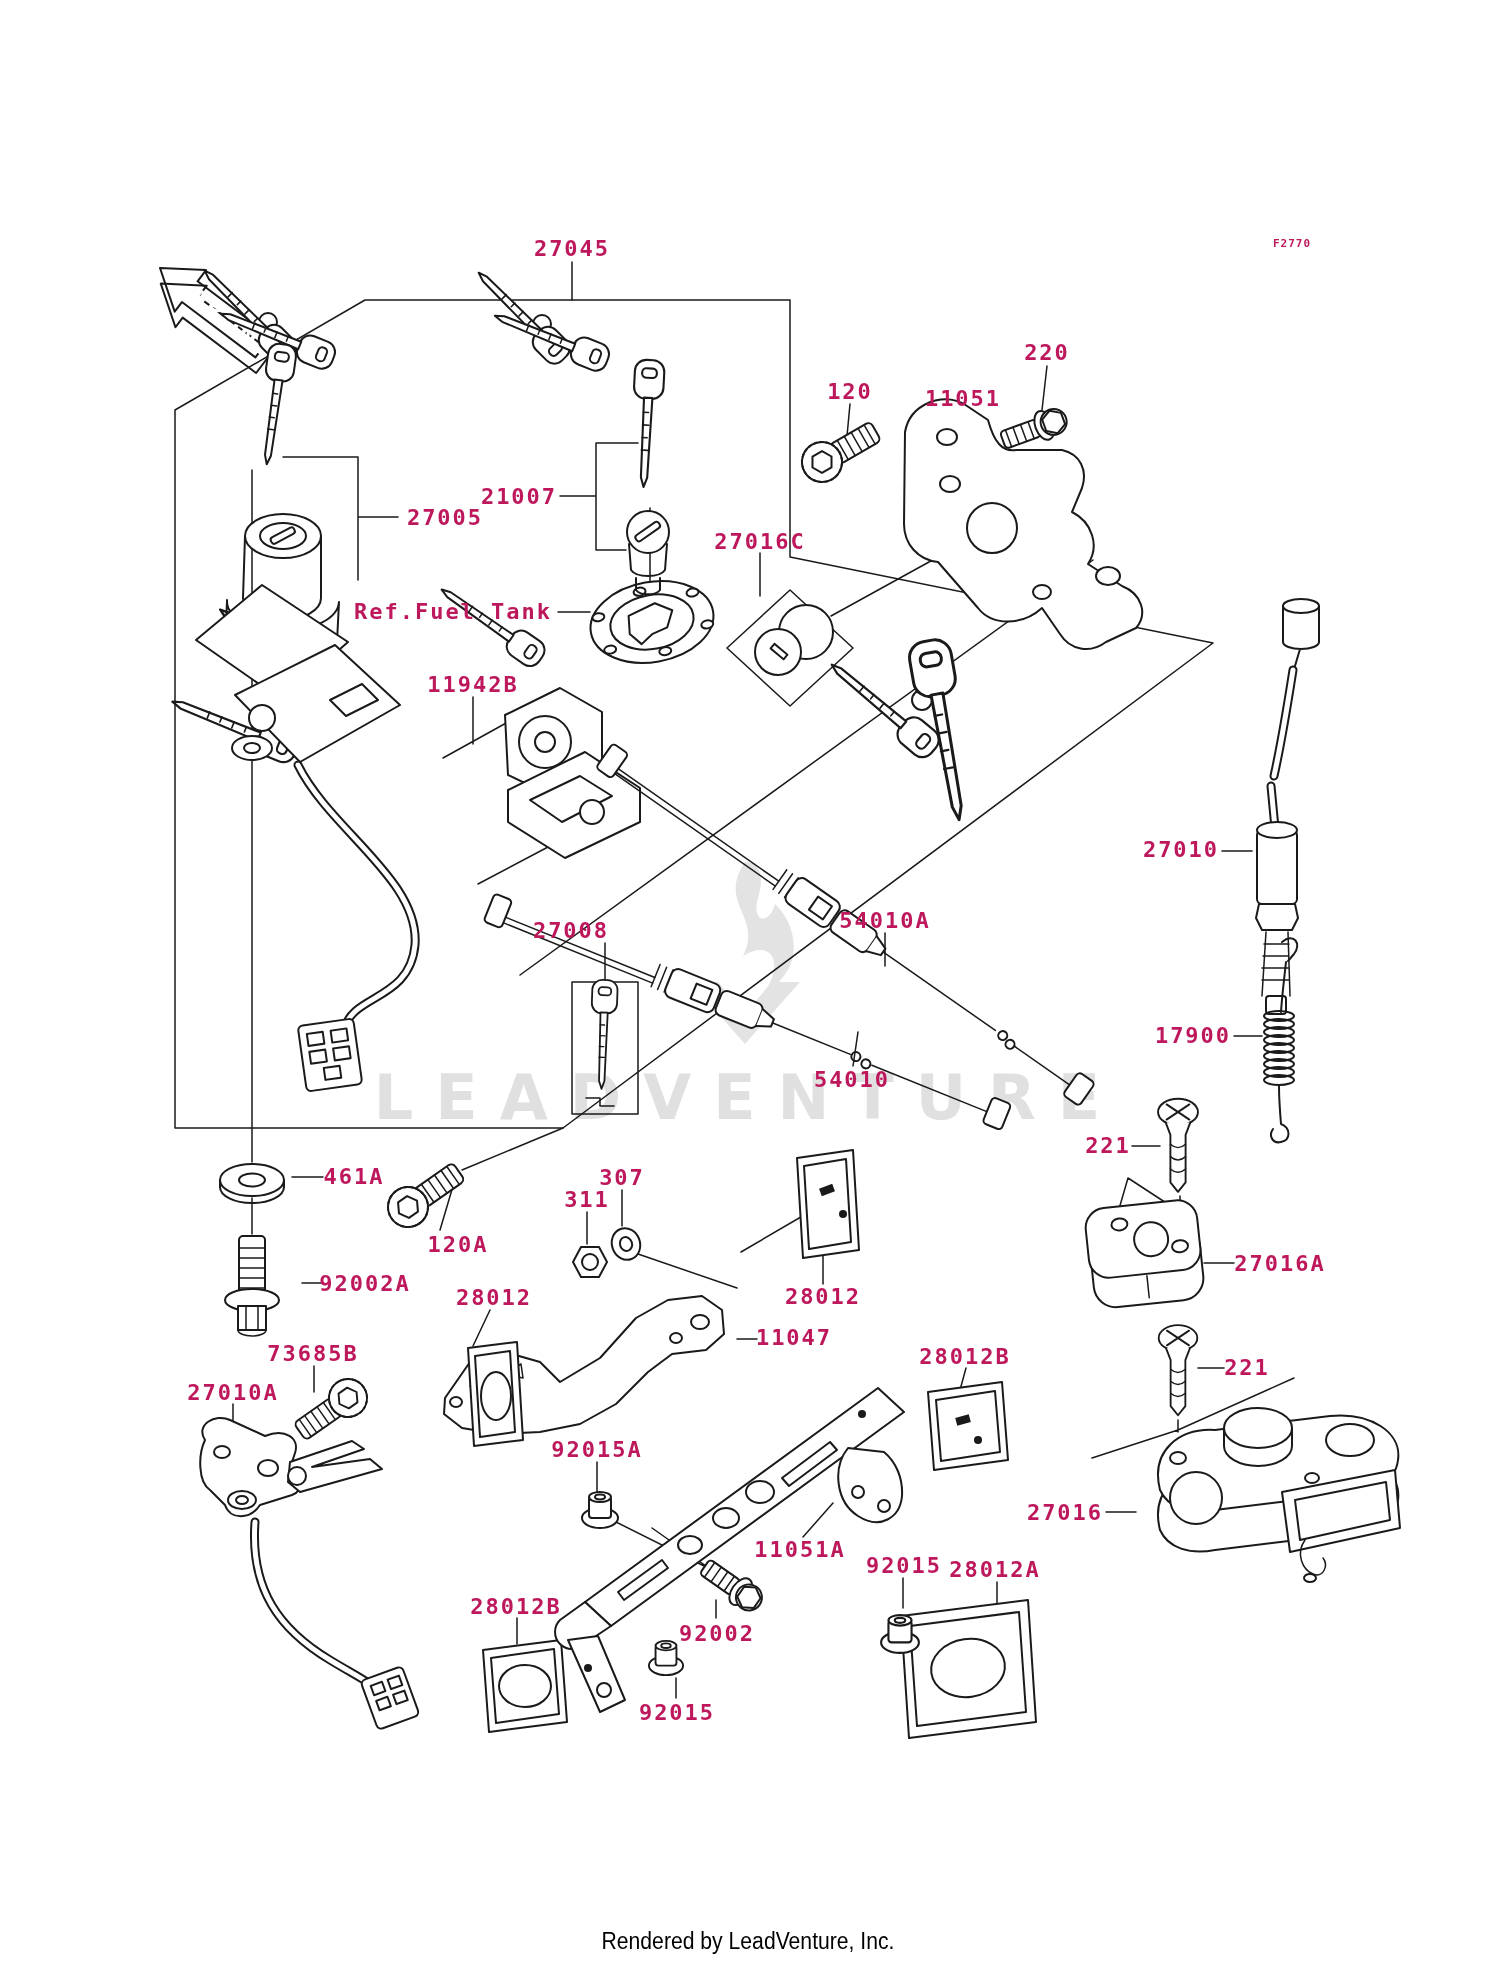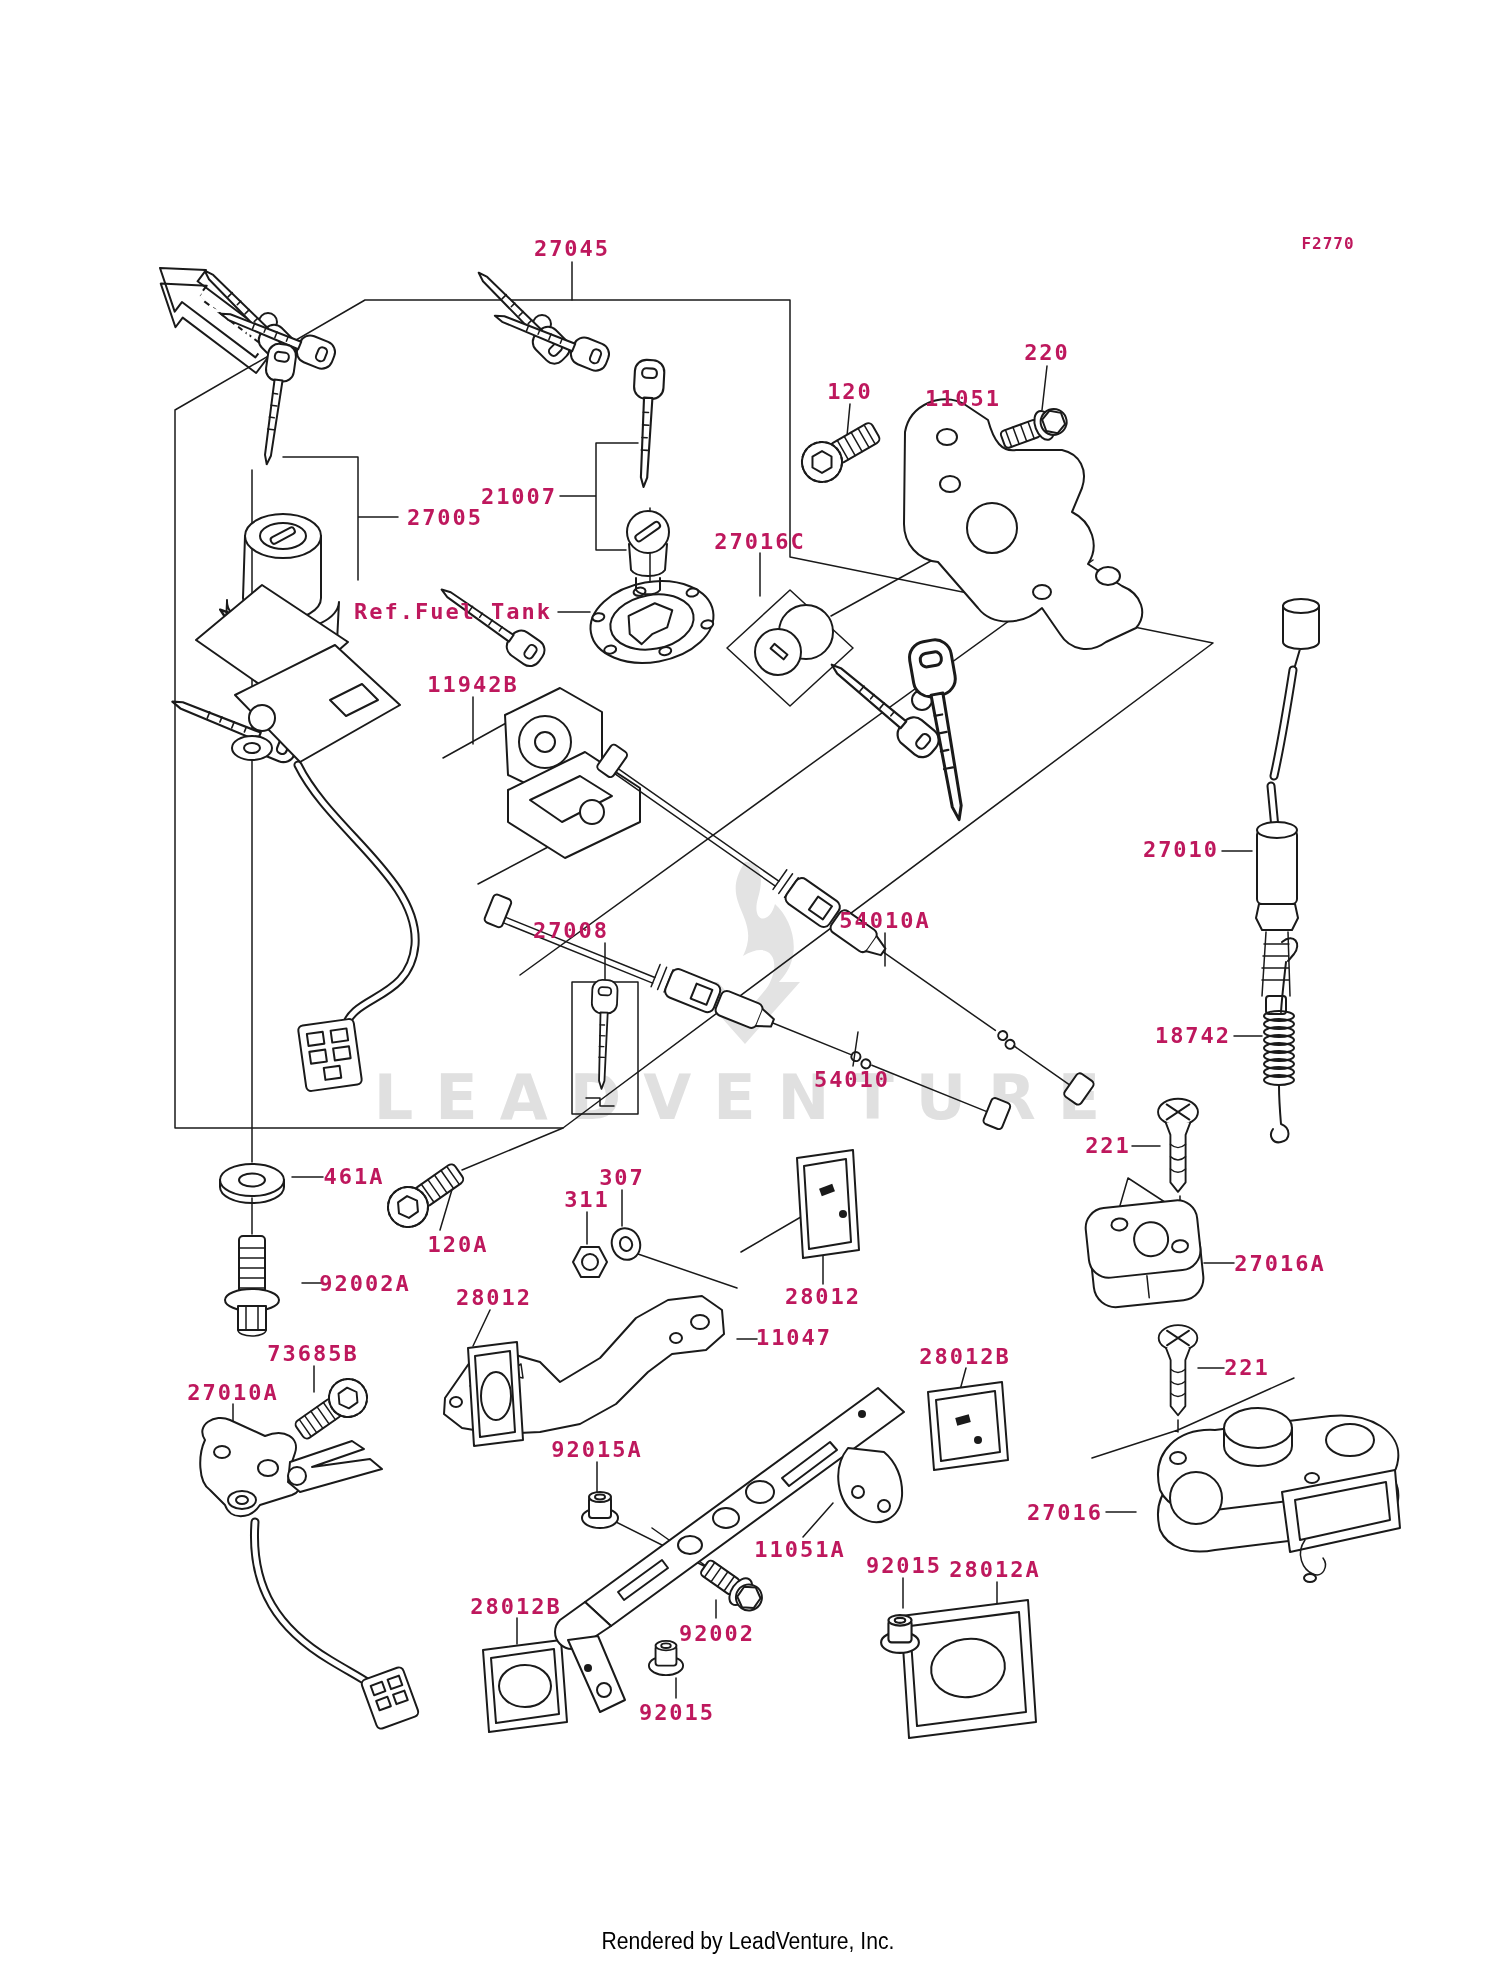--- a/index.html
+++ b/index.html
@@ -9,21 +9,21 @@
   #art path,#art line,#art rect,#art ellipse,#art circle,#art polygon,#art polyline{
       stroke:#1a1a1a;stroke-width:2;fill:none;stroke-linecap:round;stroke-linejoin:round;}
   #art .f{fill:#fff;}
   #art .thin{stroke-width:1.5;}
   #art .tube9{stroke-width:9;}
   #art .tube5{stroke:#fff;stroke-width:5;}
   #art .dark{fill:#1a1a1a;stroke:none;}
   #art .wm{fill:#e3e3e3;stroke:none;}
   .lbl{position:absolute;transform:translate(-50%,-50%);font-weight:bold;font-size:22px;
        letter-spacing:2px;color:#be185d;white-space:nowrap;z-index:5;}
-  .lbl-sm{font-size:16px;letter-spacing:1px;margin-left:36px;}
+  .lbl-sm{font-size:11px;letter-spacing:1px;}
   #watermark-text{position:absolute;left:748px;top:1097px;transform:translate(-50%,-50%);
        font-family:"DejaVu Sans",sans-serif;font-weight:bold;font-size:62px;letter-spacing:22px;
        color:#e0e0e0;z-index:0;white-space:nowrap;}
   #footer-text{position:absolute;left:748px;top:1941px;transform:translate(-50%,-50%) scaleX(.92);
        font-family:"Liberation Sans",sans-serif;font-size:23px;color:#000;z-index:5;white-space:nowrap;}
 </style>
 </head>
 <body>
 
 <div id="stage">
@@ -396,21 +396,21 @@
   <div class="lbl" style="left:1047px;top:352px">220</div>
   <div class="lbl" style="left:445px;top:517px">27005</div>
   <div class="lbl" style="left:519px;top:496px">21007</div>
   <div class="lbl" style="left:760px;top:541px">27016C</div>
   <div class="lbl" style="left:453px;top:611px">Ref.Fuel Tank</div>
   <div class="lbl" style="left:473px;top:684px">11942B</div>
   <div class="lbl" style="left:1181px;top:849px">27010</div>
   <div class="lbl" style="left:885px;top:920px">54010A</div>
   <div class="lbl" style="left:571px;top:930px">27008</div>
   <div class="lbl" style="left:852px;top:1079px">54010</div>
-  <div class="lbl" style="left:1193px;top:1035px">18742</div>
+  <div class="lbl" style="left:1193px;top:1035px">17900</div>
   <div class="lbl" style="left:1108px;top:1145px">221</div>
   <div class="lbl" style="left:1280px;top:1263px">27016A</div>
   <div class="lbl" style="left:354px;top:1176px">461A</div>
 
   <div class="lbl" style="left:458px;top:1244px">120A</div>
   <div class="lbl" style="left:365px;top:1283px">92002A</div>
   <div class="lbl" style="left:622px;top:1177px">307</div>
   <div class="lbl" style="left:587px;top:1199px">311</div>
   <div class="lbl" style="left:823px;top:1296px">28012</div>
   <div class="lbl" style="left:494px;top:1297px">28012</div>

